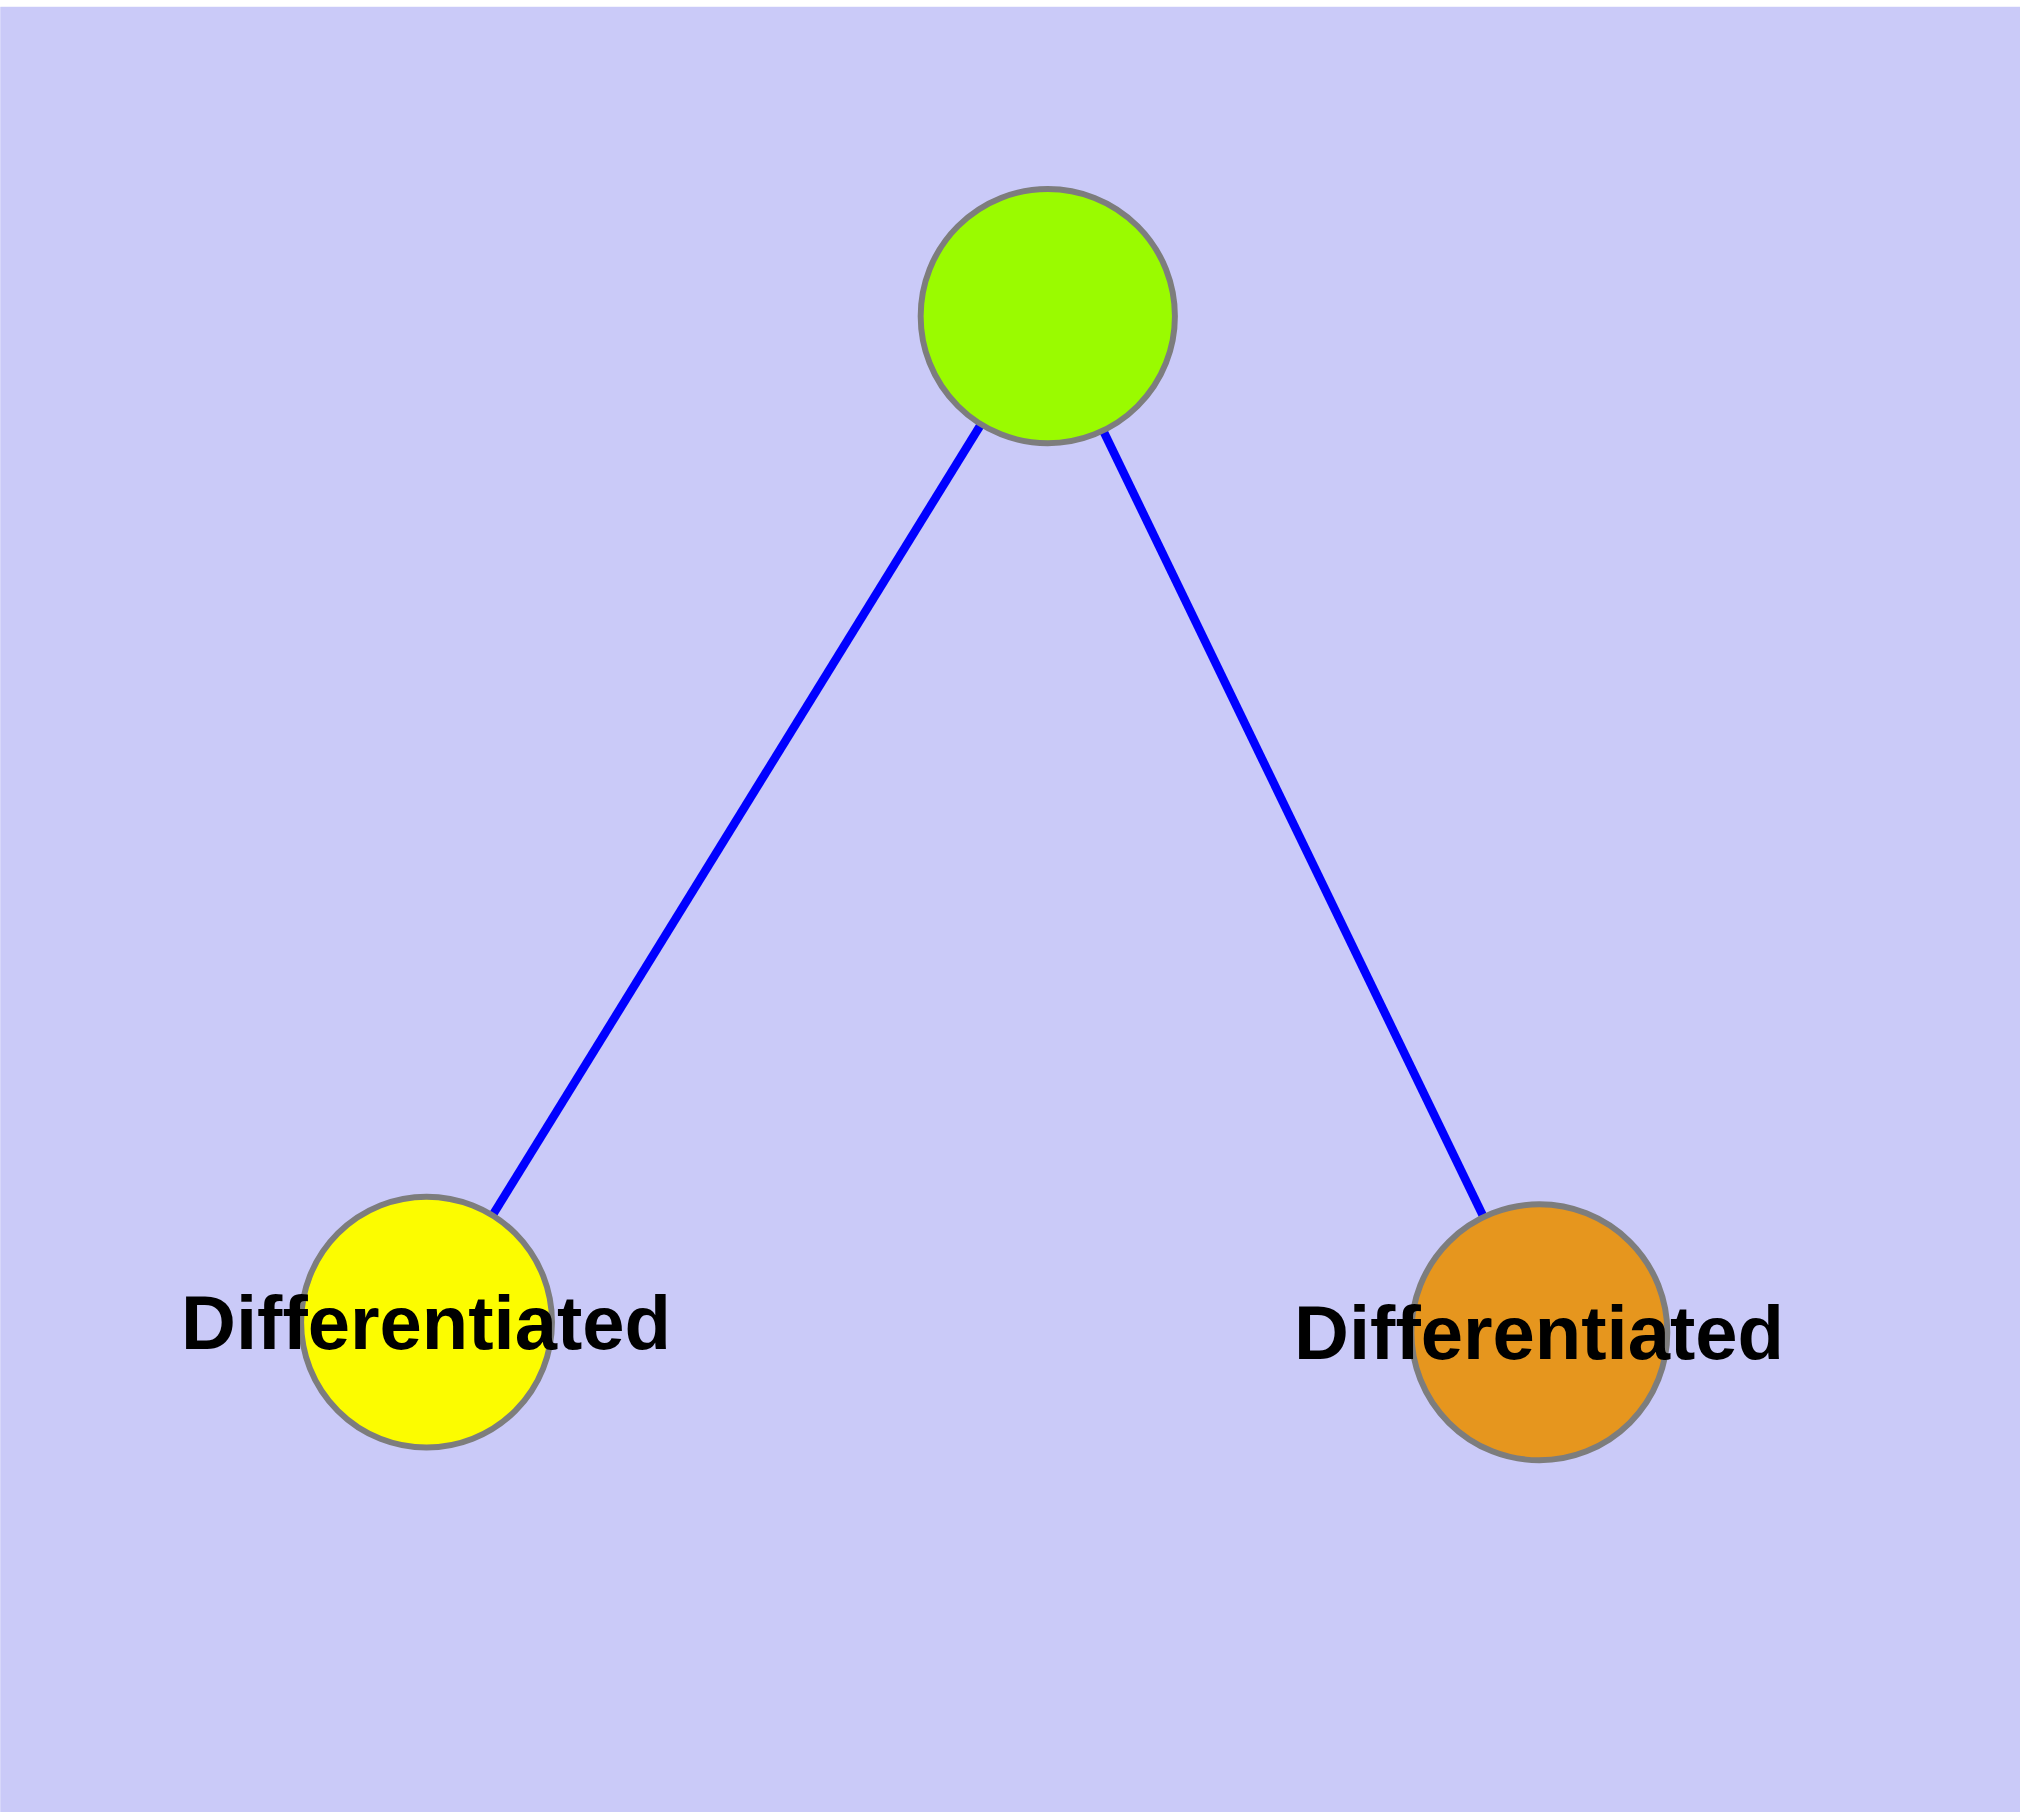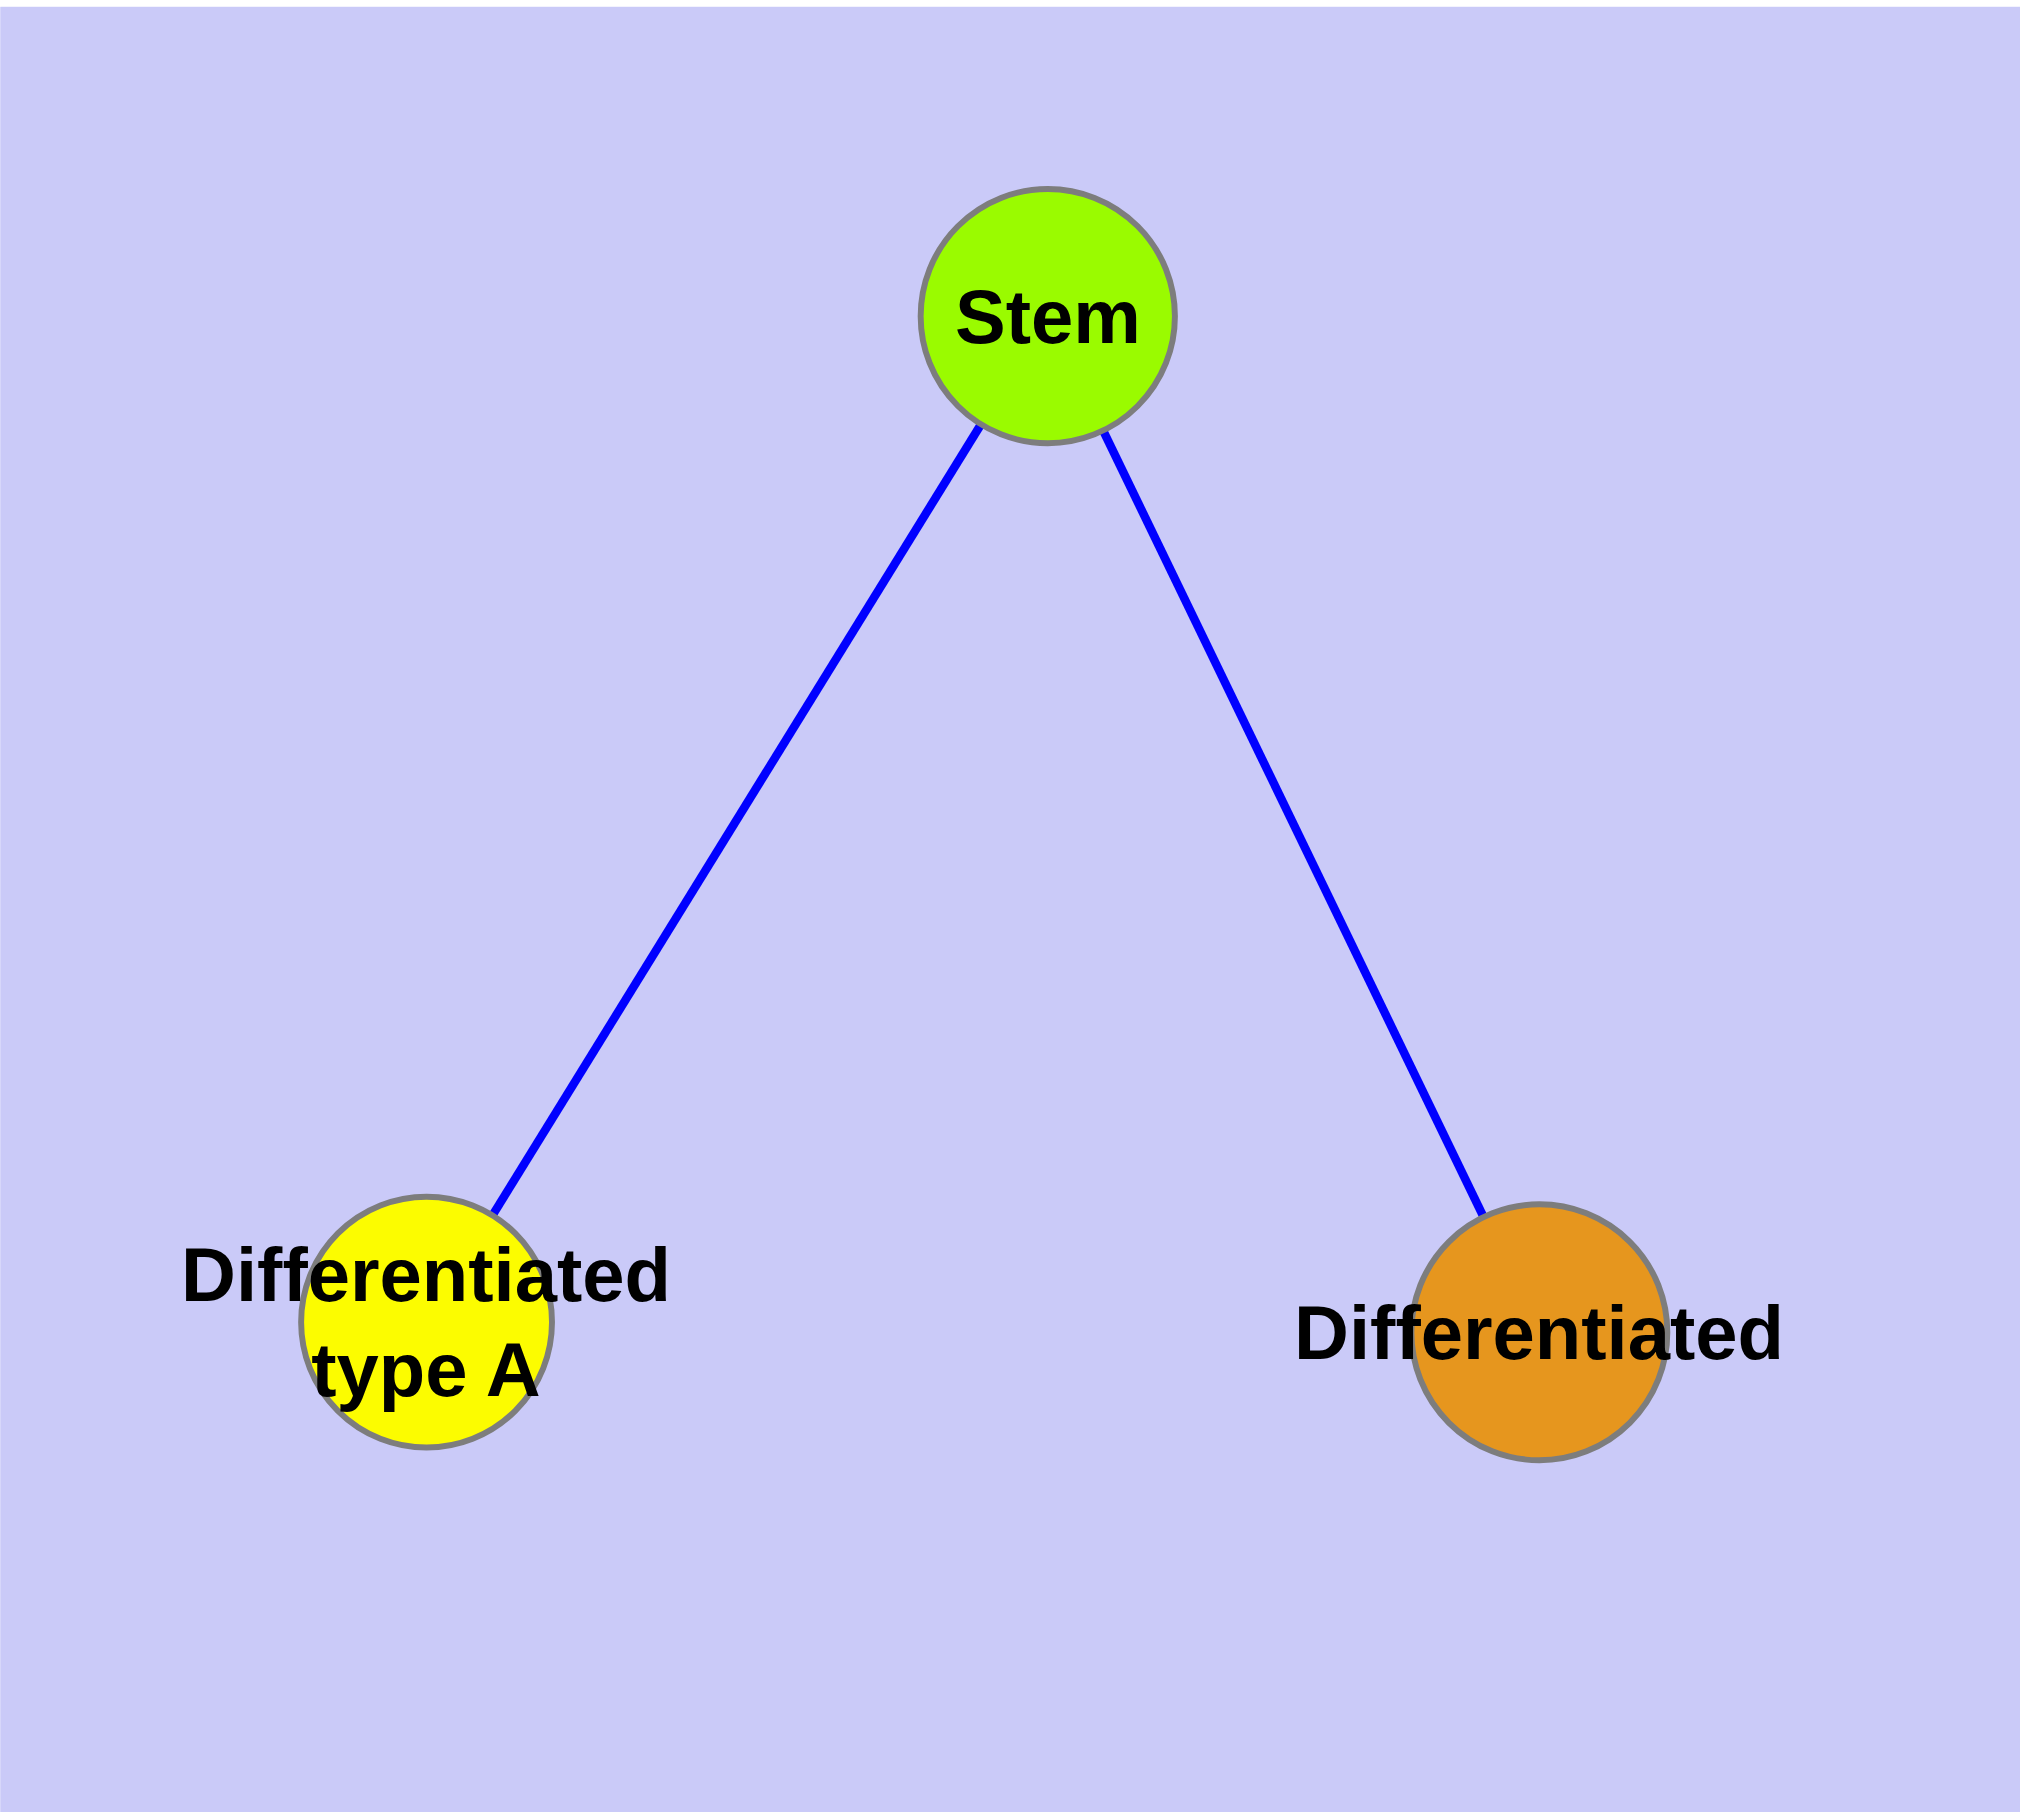--- a/index.html
+++ b/index.html
@@ -52,26 +52,22 @@
     <rect x="0" y="8" width="2384" height="2130" fill="#CACAF8"></rect>
 
     <line class="edge" x1="1236" y1="373" x2="503" y2="1560" stroke="#0000FF"></line>
     <line class="edge" x1="1236" y1="373" x2="1816" y2="1572" stroke="#0000FF"></line>
 
     <circle class="node" cx="1236" cy="373" r="150" fill="#9AFB00"></circle>
     <circle class="node" cx="503" cy="1560" r="148" fill="#FCFC00"></circle>
     <circle class="node" cx="1816" cy="1572" r="151" fill="#E6961E"></circle>
   </svg>
 
-  <div class="node-label" style="left:1048px; top:316px;">
-    <span class="line">Stem</span>
-  </div>
 
   <div class="node-label" style="left:426px; top:1322px;">
     <span class="line">Differentiated</span>
-    <span class="line">type A</span>
   </div>
 
   <div class="node-label" style="left:1539px; top:1332px;">
     <span class="line">Differentiated</span>
   </div>
 </div>
 
 
 </body></html>

